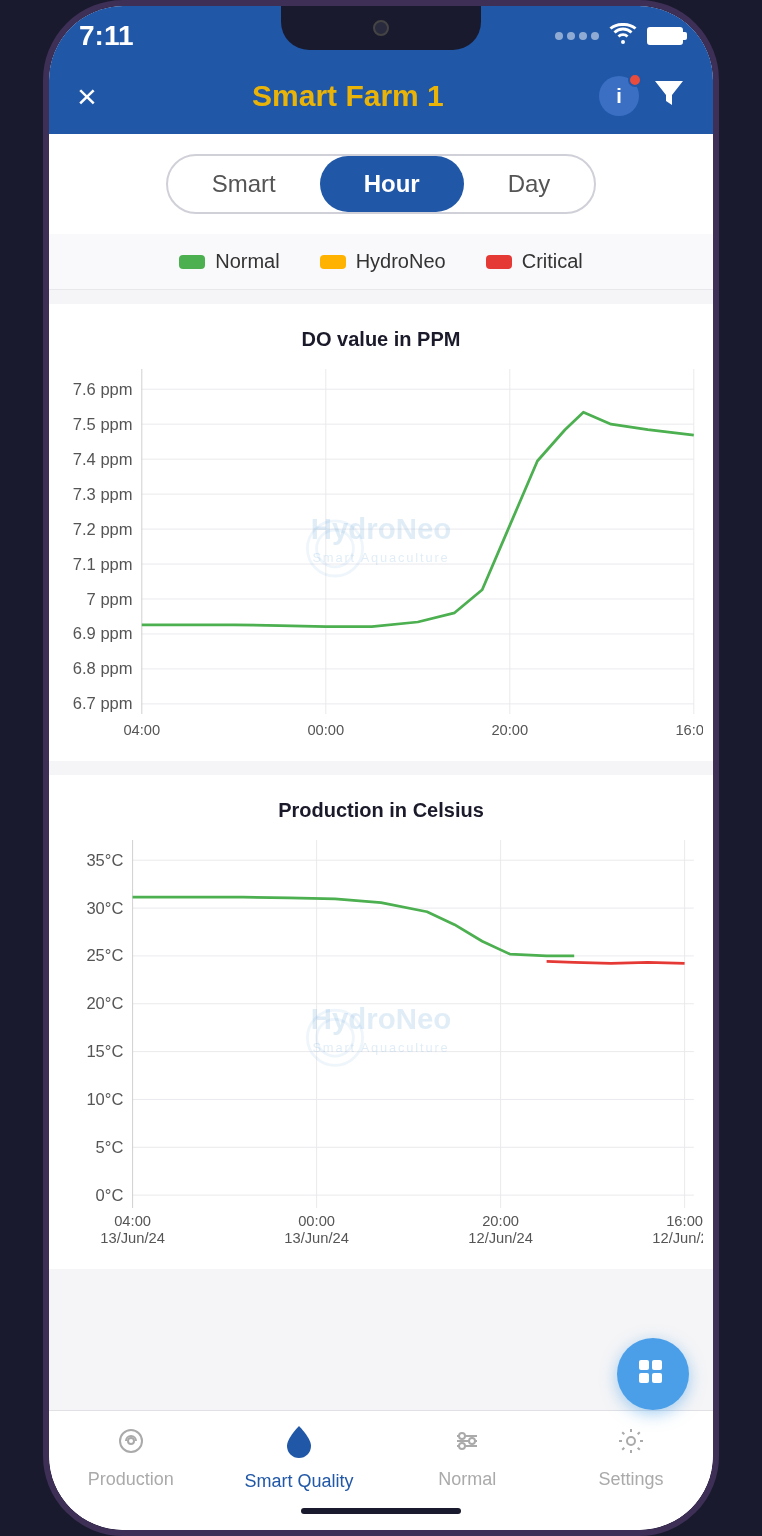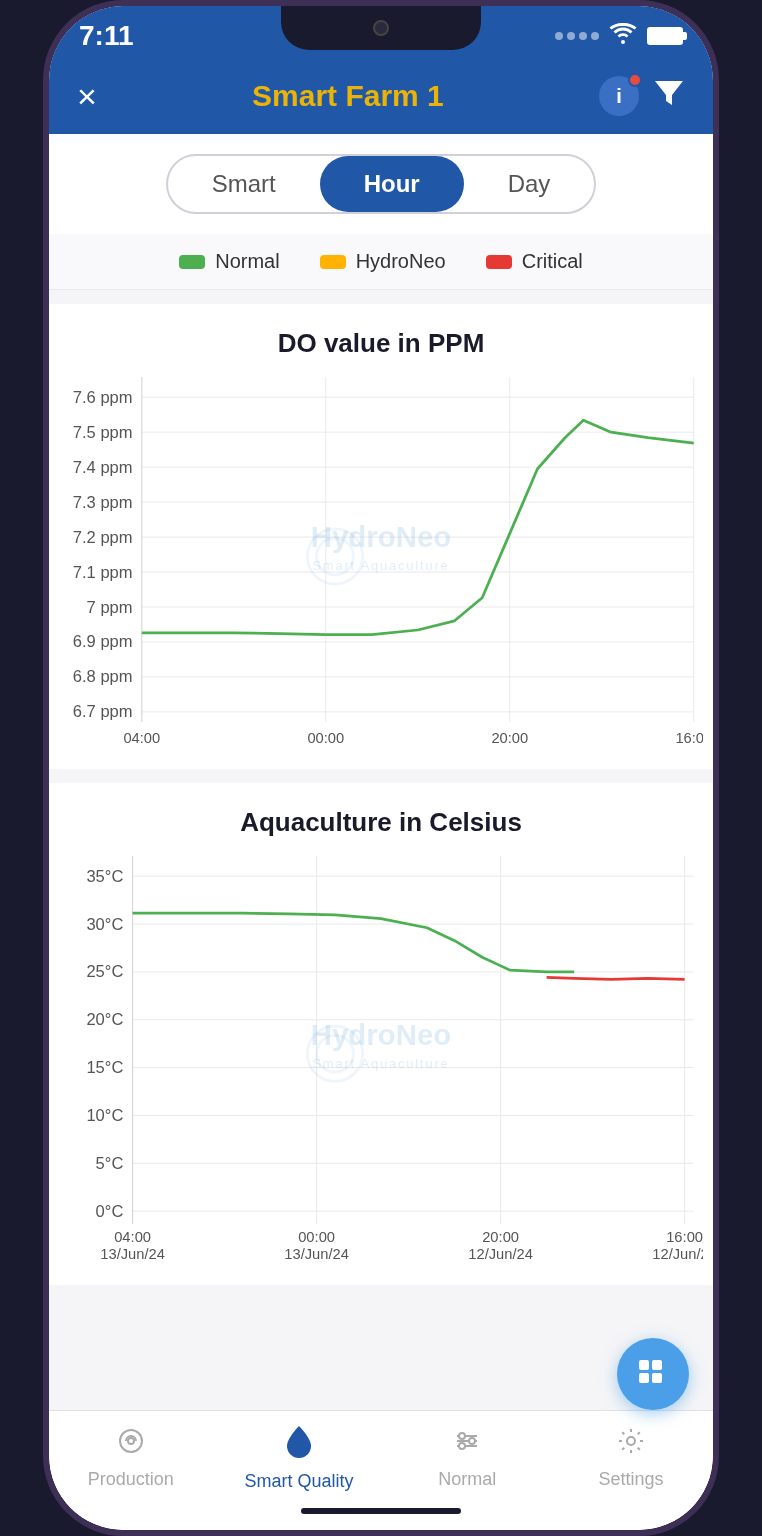--- a/index.html
+++ b/index.html
@@ -214,21 +214,21 @@
     .scroll-content::-webkit-scrollbar { display: none; }
 
     
     .chart-container {
       background: white;
       margin: 14px 0;
       padding: 24px 10px 20px;
     }
     .chart-title {
       text-align: center;
-      font-size: 26px;
+      font-size: 20px;
       font-weight: 700;
       color: #1a1a2a;
       margin-bottom: 18px;
     }
     .chart-area {
       position: relative;
       width: 100%;
     }
     .chart-svg {
       width: 100%;
@@ -405,21 +405,21 @@
             <text x="290" y="416" text-anchor="middle" font-size="16" fill="#555">13/Jun/24</text>
             <text x="490" y="398" text-anchor="middle" font-size="16" fill="#555">20:00</text>
             <text x="490" y="416" text-anchor="middle" font-size="16" fill="#555">12/Jun/24</text>
             <text x="690" y="398" text-anchor="middle" font-size="16" fill="#555">16:00</text>
             <text x="690" y="416" text-anchor="middle" font-size="16" fill="#555">12/Jun/24</text>
           </svg>
         </div>
       </div>
 
       <div class="chart-container">
-        <div class="chart-title">Aquaculture in Celsius</div>
+        <div class="chart-title">Production in Celsius</div>
         <div class="chart-area">
           <svg class="chart-svg" viewBox="0 0 700 440">
 
             <text x="70" y="28" text-anchor="end" font-size="18" fill="#555">35°C</text>
             <text x="70" y="80" text-anchor="end" font-size="18" fill="#555">30°C</text>
             <text x="70" y="132" text-anchor="end" font-size="18" fill="#555">25°C</text>
             <text x="70" y="184" text-anchor="end" font-size="18" fill="#555">20°C</text>
             <text x="70" y="236" text-anchor="end" font-size="18" fill="#555">15°C</text>
             <text x="70" y="288" text-anchor="end" font-size="18" fill="#555">10°C</text>
             <text x="70" y="340" text-anchor="end" font-size="18" fill="#555">5°C</text>

